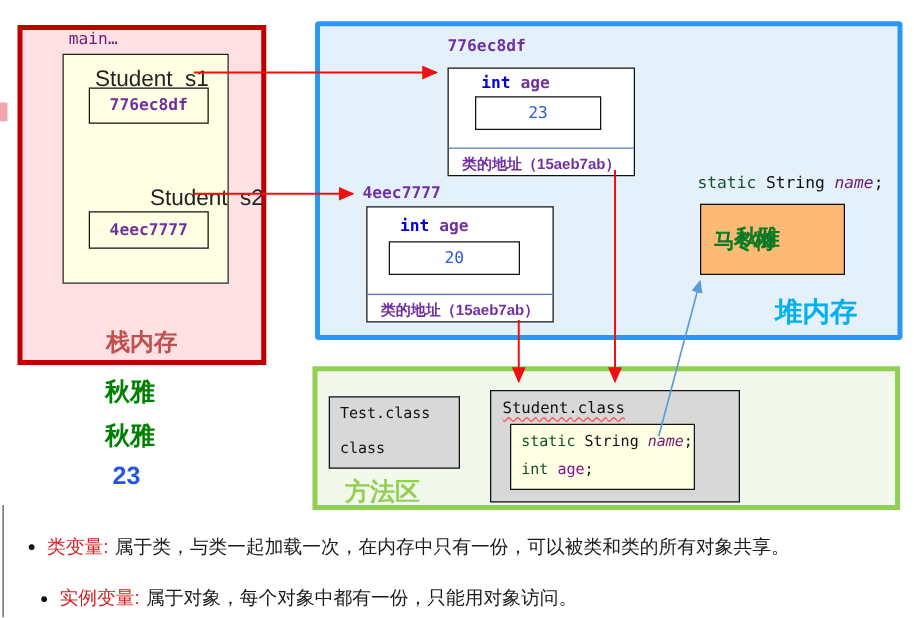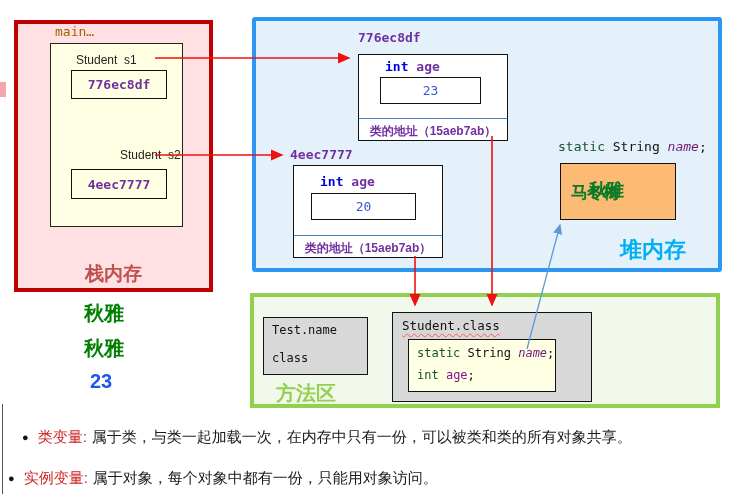--- a/index.html
+++ b/index.html
@@ -3,23 +3,23 @@
 <meta charset="utf-8">
 <style>
   * { margin:0; padding:0; box-sizing:border-box; }
   body { background:#fff; font-family:"Liberation Sans", sans-serif; }
   #canvas { position:relative; width:731px; height:494px; background:#fff; overflow:hidden; }
   .abs { position:absolute; }
   .mono { font-family:"DejaVu Sans Mono", monospace; }
 
   
   .stack-box { left:14px; top:20px; width:199px; height:272px; border:4px solid #C00000; background:#FFE1E4; }
-  .frame-title { left:55px; top:24px; font-size:13px; color:#a16207; }
+  .frame-title { left:55px; top:24px; font-size:13px; color:#701a75; }
   .frame-box { left:50px; top:43px; width:133px; height:184px; border:1.5px solid #222; background:#FFFFE3; }
-  .var-decl { font-size:12px; color:#222; white-space:pre; }
+  .var-decl { font-size:18px; color:#222; white-space:pre; }
   .addr-box { width:96px; height:29px; border:1.5px solid #111; display:flex; align-items:center; justify-content:center;
               font-weight:bold; font-size:13px; color:#7030A0; }
   .stack-label { left:14px; top:261px; width:199px; text-align:center; font-size:19px; font-weight:bold; color:#C0504D; }
 
   
   .console-line { font-size:20px; font-weight:bold; color:#008000; }
   .console-blue { color:#2255EE; }
 
   
   .heap-box { left:252px; top:17px; width:470px; height:255px; border:4px solid #2B97F1; background:#E4F1FB; border-radius:3px; }
@@ -102,37 +102,37 @@
   <div class="abs name-box">
     <span class="overlap-green" style="left:10px; top:17px; font-size:17px;">马冬梅</span>
     <span class="overlap-green" style="left:28px; top:14px; font-size:18px;">秋雅</span>
   </div>
 
   <div class="abs heap-label">堆内存</div>
 
   <div class="abs method-box"></div>
 
   <div class="abs gray-box" style="left:263px; top:317px; width:105px; height:58px;">
-    <div class="abs code-sm mono" style="left:8px; top:5px;">Test.name</div>
+    <div class="abs code-sm mono" style="left:8px; top:5px;">Test.class</div>
     <div class="abs code-sm mono" style="left:8px; top:33px;">class</div>
   </div>
   <div class="abs method-label">方法区</div>
 
   <div class="abs gray-box" style="left:392px; top:312px; width:200px; height:90px;">
     <div class="abs code-sm mono wavy" style="left:9px; top:5px; font-size:12.5px;">Student.class</div>
     <div class="abs yellow-code" style="left:15px; top:26px; width:148px; height:53px;">
       <div class="abs code-sm mono" style="left:8px; top:6px;"><span class="kw-blue">static</span><span> </span><span>String</span><span> </span><span class="name-purple">name</span><span>;</span></div>
       <div class="abs code-sm mono" style="left:8px; top:28px;"><span class="kw-blue">int</span><span> </span><span class="field-purple" style="font-weight:normal; color:#871094;">age</span><span>;</span></div>
     </div>
   </div>
 
   <div class="abs note" style="left:22px; top:428px;">
     <span class="bullet">●</span><span class="term">类变量:</span><span>属于类，与类一起加载一次，在内存中只有一份，可以被类和类的所有对象共享。</span>
   </div>
-  <div class="abs note" style="left:8px; top:469px;">
+  <div class="abs note" style="left:32px; top:469px;">
     <span class="bullet">●</span><span class="term">实例变量:</span><span>属于对象，每个对象中都有一份，只能用对象访问。</span>
   </div>
 
   <svg class="arrows" viewBox="0 0 731 494">
     <defs>
       <marker id="arrRed" markerWidth="8" markerHeight="7" refX="7" refY="3.5" orient="auto">
         <path d="M0,0 L8,3.5 L0,7 z" fill="#EE1111"></path>
       </marker>
       <marker id="arrBlue" markerWidth="8" markerHeight="7" refX="7" refY="3.5" orient="auto">
         <path d="M0,0 L8,3.5 L0,7 z" fill="#5B9BD5"></path>

